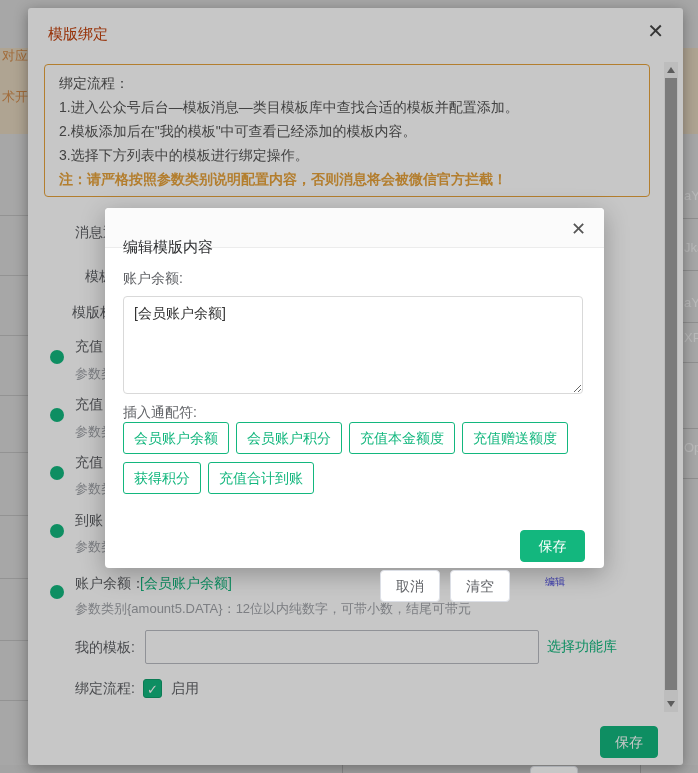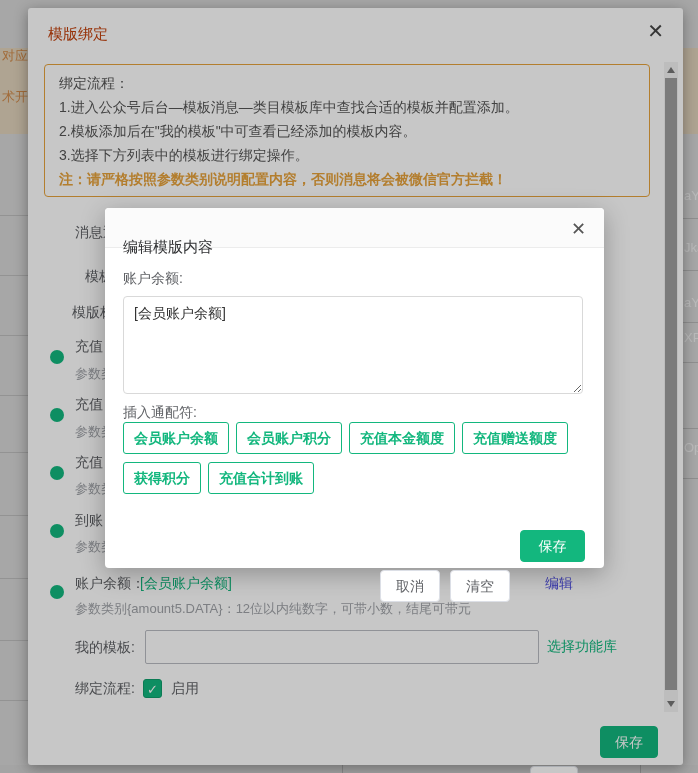--- a/index.html
+++ b/index.html
@@ -23,21 +23,21 @@
   .dlg-title{position:absolute;left:20px;top:17px;font-size:15px;color:#c2410c;}
   .dlg-close{position:absolute;right:19px;top:13px;font-size:20px;color:#444;cursor:pointer;line-height:20px;}
   .instr{position:absolute;left:16px;top:56px;width:606px;height:133px;box-sizing:border-box;
          border:1px solid #e6a23c;border-radius:4px;padding:6px 14px;
          font-size:14px;line-height:24px;color:#555;}
   .instr .note{color:#e6a23c;font-weight:bold;}
   .row-label{position:absolute;font-size:14px;color:#606266;white-space:nowrap;}
   .row-param{position:absolute;font-size:13px;color:#a0a3a8;white-space:nowrap;}
   .dot{position:absolute;left:22px;width:14px;height:14px;border-radius:50%;background:#13b77e;}
   .green-text{color:#13b77e;}
-  .edit-link{position:absolute;left:517px;font-size:14px;color:#4d4de0;cursor:pointer;text-align:center;}
+  .edit-link{position:absolute;left:517px;font-size:10px;color:#4d4de0;cursor:pointer;text-align:center;}
   .fn-link{position:absolute;left:519px;font-size:14px;color:#13b77e;cursor:pointer;}
   .jump-input{position:absolute;left:117px;top:622px;width:394px;height:34px;box-sizing:border-box;
               border:1px solid #b9bcc2;border-radius:2px;background:#fff;padding:0 8px;font-size:14px;}
   .chk{position:absolute;left:115px;top:671px;width:19px;height:19px;border-radius:3px;
        background:#13b77e;border:1px solid #0f9e6c;color:#fff;font-size:13px;line-height:19px;
        text-align:center;cursor:pointer;box-sizing:border-box;}
   .btn{display:inline-block;box-sizing:border-box;height:32px;line-height:30px;border-radius:4px;
        font-size:14px;text-align:center;cursor:pointer;}
   .btn-plain{border:1px solid #dcdfe6;background:#fff;color:#606266;margin-top:40px;}
   .btn-green{border:1px solid #13b77e;background:#13b77e;color:#fff;}
@@ -60,21 +60,21 @@
          border-radius:4px;box-shadow:0 6px 24px rgba(0,0,0,.28);z-index:3;}
   .modal-head{position:absolute;left:0;top:0;width:100%;height:40px;background:#fbfbfb;
               border-bottom:1px solid #ececec;border-radius:4px 4px 0 0;box-sizing:border-box;}
   .modal-title{position:absolute;left:18px;top:30px;font-size:15px;color:#303133;}
   .modal-close{position:absolute;right:18px;top:10px;font-size:18px;color:#555;cursor:pointer;}
   .modal-label{position:absolute;left:18px;font-size:14px;color:#606266;}
   .modal-textarea{position:absolute;left:18px;top:88px;width:460px;height:98px;box-sizing:border-box;
                   border:1px solid #d9d9d9;border-radius:4px;padding:8px 10px;font-size:14px;
                   color:#333;font-family:"Liberation Sans",sans-serif;resize:both;}
   .chips{position:absolute;left:18px;top:214px;width:465px;display:flex;flex-wrap:wrap;
-         gap:8px 7px;font-weight:bold;}
+         gap:8px 7px;}
   .chip{box-sizing:border-box;border:1px solid #13b77e;border-radius:3px;color:#13b77e;
         background:#fff;font-size:14px;padding:6px 10px;line-height:18px;cursor:pointer;}
   .modal-footer{position:absolute;left:0;top:322px;width:100%;box-sizing:border-box;
                 padding:0 19px;display:flex;justify-content:flex-end;gap:10px;}
   .modal-footer .btn-plain{width:60px;}
   .modal-footer .btn-green{width:65px;}
 </style>
 </head>
 <body>
 

